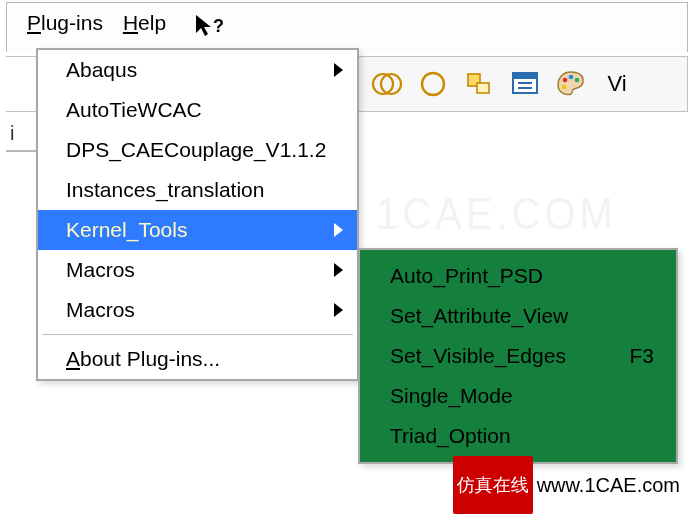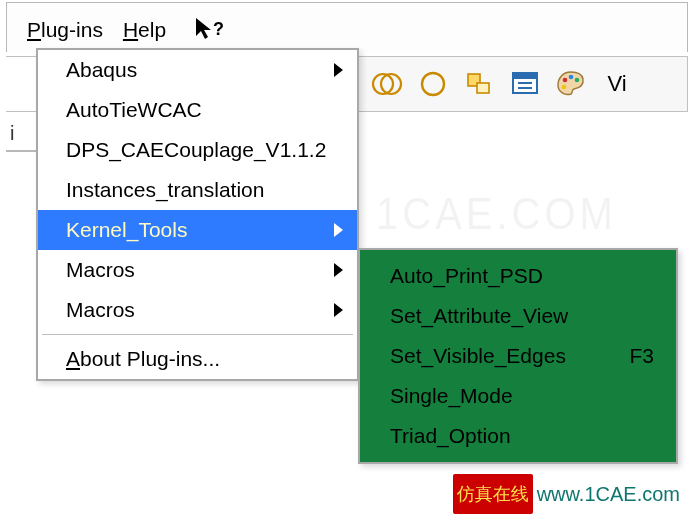--- a/index.html
+++ b/index.html
@@ -19,23 +19,22 @@
     border: 1px solid #b8b8b8;
     border-bottom: none;
     margin: 2px 6px 0 6px;
     background: #fdfdfd;
     height: 50px;
     position: relative;
   }
 
   .menubar {
     display: flex;
-    align-items: flex-start;
+    align-items: flex-end;
     padding: 6px 10px 0 10px;
-    margin-top: 7px;
   }
   .menu-label {
     padding: 2px 10px 4px 10px;
     cursor: default;
   }
   .underline { text-decoration: underline; }
 
   .help-cursor {
     margin-left: 18px;
     display: flex;
@@ -183,22 +182,22 @@
     position: absolute;
     bottom: 8px;
     right: 14px;
     font-size: 20px;
     color: #8a8a8a;
     pointer-events: none;
     display: flex;
     align-items: center;
     gap: 4px;
   }
-  .watermark2 .cn { background: #c00; color: #fde047; padding: 8px 4px; font-size: 18px; border-radius: 2px;}
-  .watermark2 .red { color: #0f766e; }
+  .watermark2 .cn { background: #c00; color: #ffffff; padding: 17px 4px; font-size: 18px; border-radius: 2px;}
+  .watermark2 .red { color: #000000; }
 </style>
 </head>
 <body>
 
 <div class="chrome-top">
   <div class="menubar">
     <div class="menu-label">
       <span class="underline">P</span><span></span><span>lug-ins</span>
     </div>
     <div class="menu-label">

